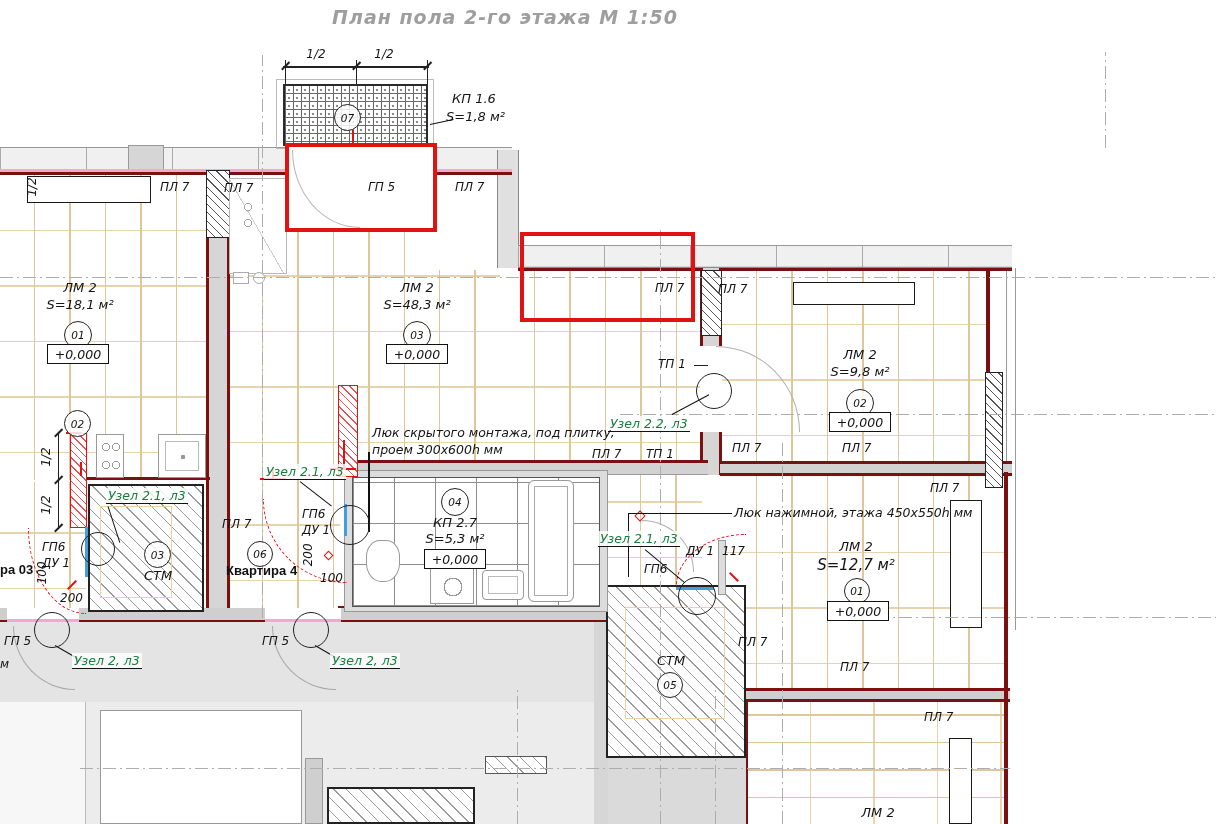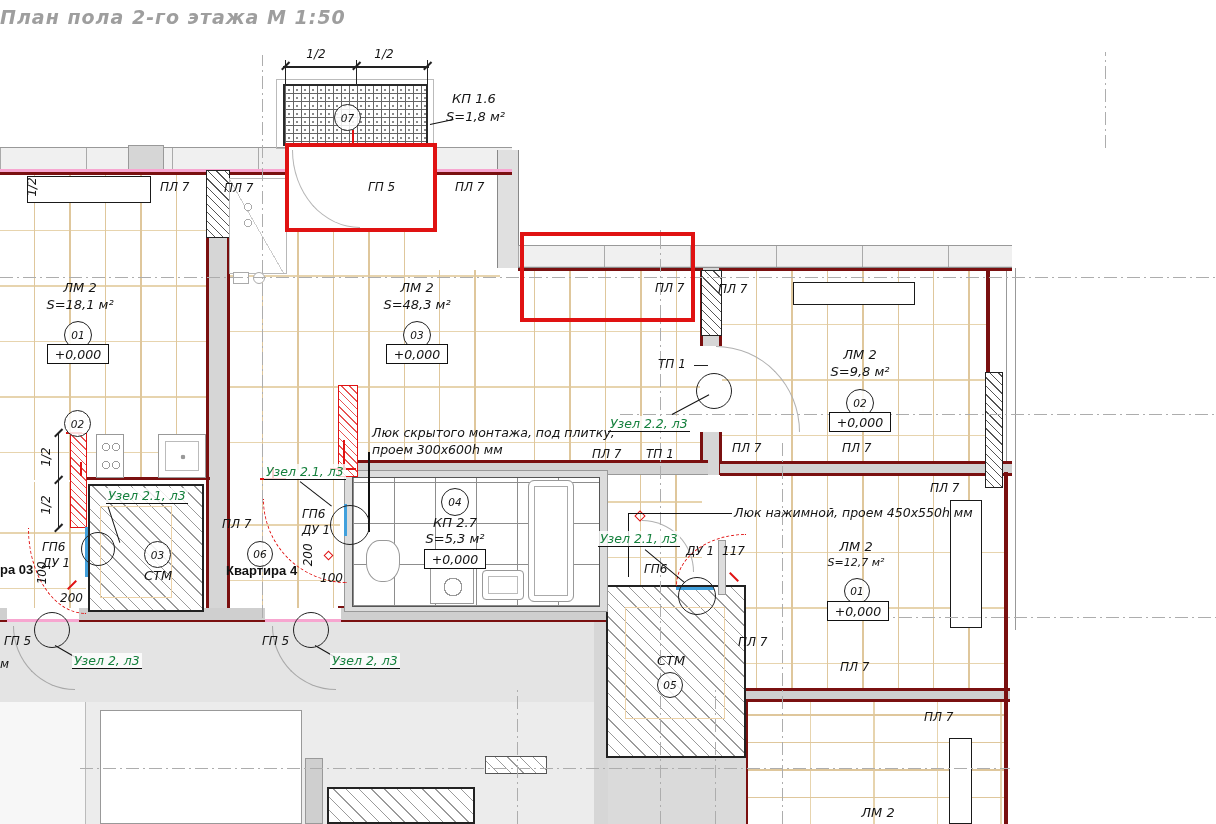--- a/index.html
+++ b/index.html
@@ -231,21 +231,21 @@
   <div class="lbl cz" style="left:810px;top:365px;width:100px;font-size:13px">S=9,8 м²</div>
   <div class="ncir" style="left:846px;top:389px;width:28px;height:28px">02</div>
   <div class="elev" style="left:829px;top:412px;width:62px;height:20px">+0,000</div>
 
   <div class="ncir" style="left:441px;top:488px;width:28px;height:28px">04</div>
   <div class="lbl cz" style="left:405px;top:516px;width:100px;font-size:13px">КП 2.7</div>
   <div class="lbl cz" style="left:405px;top:532px;width:100px;font-size:13px">S=5,3 м²</div>
   <div class="elev" style="left:424px;top:549px;width:62px;height:20px">+0,000</div>
 
   <div class="lbl cz" style="left:806px;top:540px;width:100px;font-size:13px">ЛМ 2</div>
-  <div class="lbl cz" style="left:806px;top:557px;width:100px;font-size:11px">S=12,7 м²</div>
+  <div class="lbl cz" style="left:806px;top:557px;width:100px;font-size:15px">S=12,7 м²</div>
   <div class="ncir" style="left:844px;top:578px;width:26px;height:26px">01</div>
   <div class="elev" style="left:827px;top:601px;width:62px;height:20px">+0,000</div>
 
   <div class="ncir" style="left:144px;top:541px;width:27px;height:27px">03</div>
   <div class="lbl cz" style="left:134px;top:569px;width:48px;font-size:13px">СТМ</div>
   <div class="lbl cz" style="left:647px;top:654px;width:48px;font-size:13px">СТМ</div>
   <div class="ncir" style="left:657px;top:672px;width:26px;height:26px">05</div>
 
   <div class="ncir" style="left:64px;top:410px;width:27px;height:27px">02</div>
   <div class="ncir" style="left:247px;top:541px;width:26px;height:26px">06</div>
@@ -280,21 +280,21 @@
 
   <div class="nlbl" style="left:608px;top:416px">Узел 2.2, л3</div>
   <div class="nlbl" style="left:264px;top:464px">Узел 2.1, л3</div>
   <div class="nlbl" style="left:106px;top:488px">Узел 2.1, л3</div>
   <div class="nlbl" style="left:598px;top:531px">Узел 2.1, л3</div>
   <div class="nlbl" style="left:72px;top:653px">Узел 2, л3</div>
   <div class="nlbl" style="left:330px;top:653px">Узел 2, л3</div>
 
   <div class="lbl" style="left:372px;top:426px;font-size:12.5px">Люк скрытого монтажа, под плитку,</div>
   <div class="lbl" style="left:372px;top:443px;font-size:12.5px">проем 300х600h мм</div>
-  <div class="lbl" style="left:734px;top:506px;font-size:12.5px">Люк нажимной, проем 450х550h мм</div>
+  <div class="lbl" style="left:734px;top:506px;font-size:12.5px">Люк нажимной, этажа 450х550h мм</div>
 
   <div class="bold" style="left:226px;top:563px">Квартира 4</div>
   <div class="bold" style="left:0;top:562px">ра 03</div>
   <div class="lbl" style="left:0;top:658px">м</div>
 
-  <div class="a cz" style="left:0;top:6px;width:1010px;text-align:left;font:italic 600 19px 'DejaVu Sans',sans-serif;color:#9e9e9e;letter-spacing:1px">План пола 2-го этажа М 1:50</div>
+  <div class="a cz" style="left:0;top:6px;width:1010px;text-align:center;font:italic 600 19px 'DejaVu Sans',sans-serif;color:#9e9e9e;letter-spacing:1px">План пола 2-го этажа М 1:50</div>
 
 </div>
 
 </body></html>

